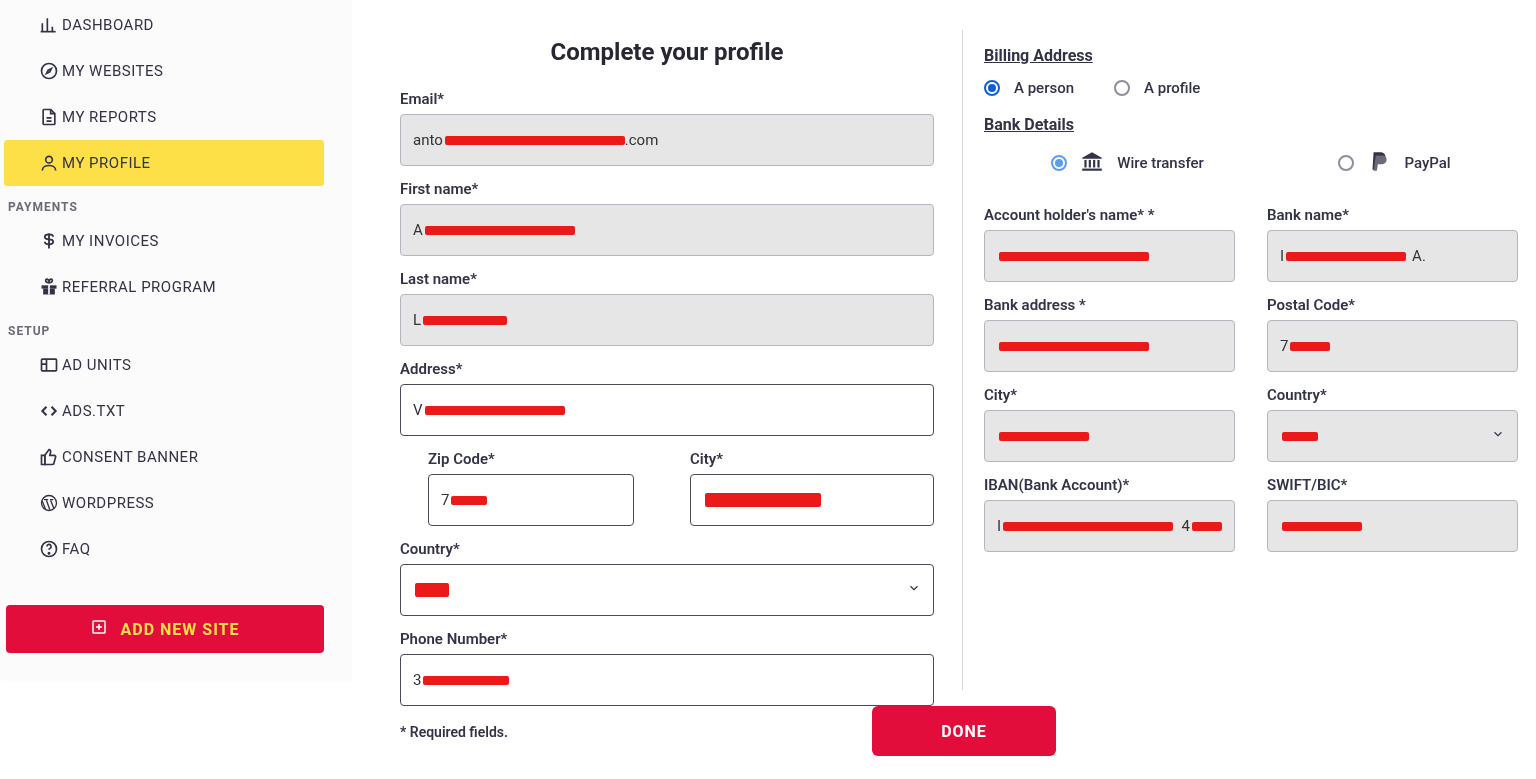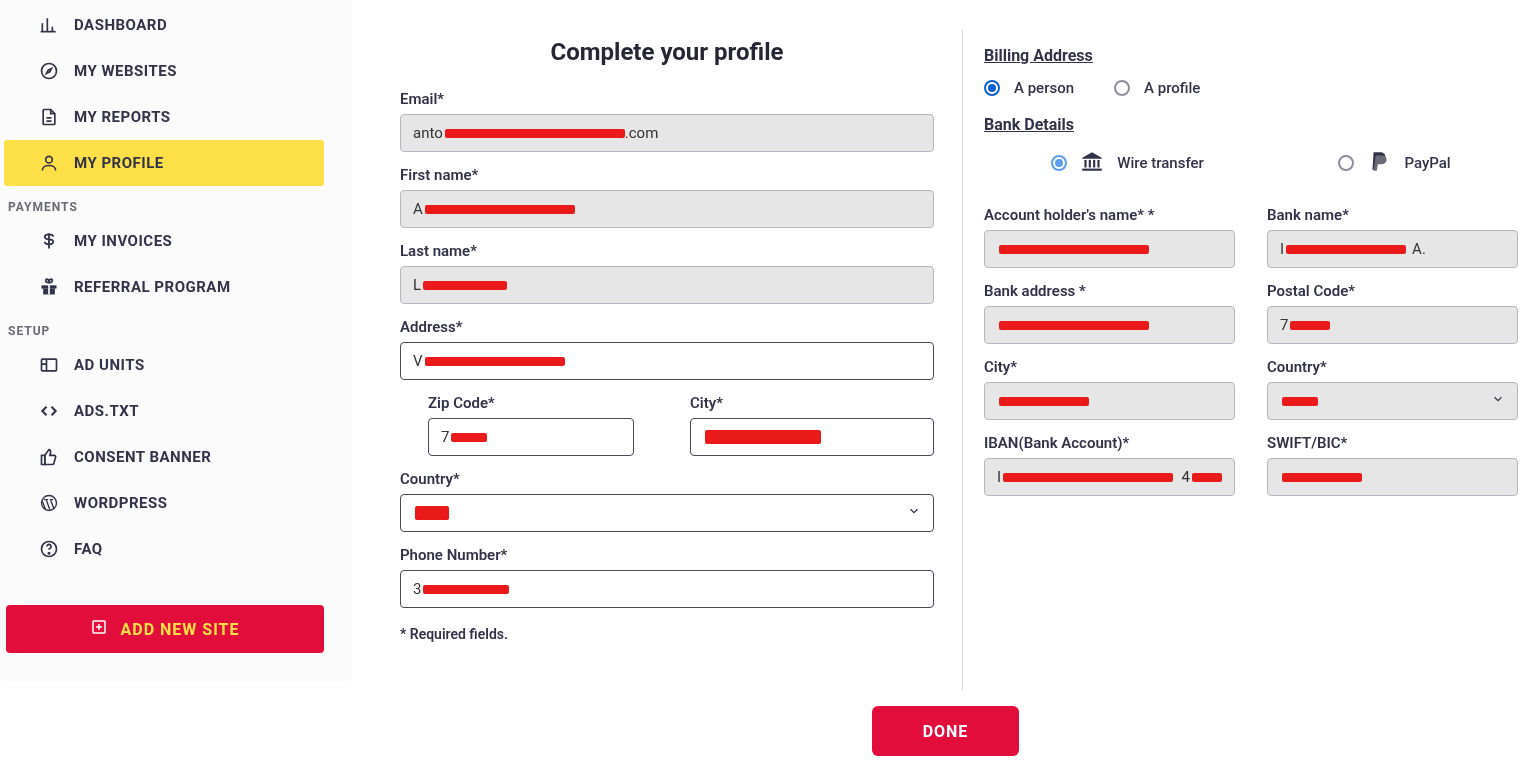--- a/index.html
+++ b/index.html
@@ -1,40 +1,40 @@
 <!DOCTYPE html>
 <html><head>
 <meta charset="utf-8">
 <style>
   * { box-sizing: border-box; margin: 0; padding: 0; font-family: -apple-system, BlinkMacSystemFont, "Segoe UI", Roboto, "Helvetica Neue", Arial, sans-serif; }
   body { background:#fff; width:1536px; height:779px; overflow:hidden; color:#2e2e3a; }
 
   
   .sidebar { position:absolute; left:0; top:0; width:352px; height:679px; background:#fbfbfb; box-shadow: 2px 0 6px rgba(0,0,0,0.04); padding-top:2px; }
-  .side-item { display:flex; align-items:center; gap:14px; height:46px; padding-left:38px; font-size:15px; font-weight:700; letter-spacing:0.5px; color:#323248; cursor:pointer; border-radius:3px; }
+  .side-item { display:flex; align-items:center; gap:2px; height:46px; padding-left:38px; font-size:15px; font-weight:400; letter-spacing:0.5px; color:#323248; cursor:pointer; border-radius:3px; }
   .side-item.active { background:#fde047; margin:0 28px 0 4px; padding-left:34px; }
   .side-header { padding:14px 0 4px 8px; font-size:12px; font-weight:700; letter-spacing:1px; color:#6b6b78; }
   .side-icon { width:22px; height:22px; display:inline-flex; align-items:center; justify-content:center; color:#323248; flex:none; }
   .side-icon svg { width:20px; height:20px; }
 
   .add-site-btn { position:absolute; left:6px; bottom:26px; width:318px; height:48px; background:#e30d3c; color:#fde047; display:flex; align-items:center; justify-content:center; gap:12px; font-size:16px; font-weight:700; letter-spacing:1px; border-radius:4px; cursor:pointer; }
   .add-site-btn svg { width:18px; height:18px; }
 
   
   .main { position:absolute; left:352px; top:0; right:0; bottom:0; background:#fff; }
   .col-left { position:absolute; left:48px; top:38px; width:534px; }
   .col-right { position:absolute; left:632px; top:38px; width:534px; }
   .vline { position:absolute; left:610px; top:30px; width:1px; height:660px; background:#d8d8de; }
 
   h2.title { font-size:24px; font-weight:700; color:#262634; text-align:center; margin-bottom:24px; }
 
   .flabel { font-size:15px; font-weight:600; color:#323248; margin:14px 0 6px; }
   .sublabel { font-size:16px; font-weight:700; color:#323248; text-decoration:underline; margin:8px 0 14px; }
 
-  .input { width:100%; height:38px; border:1px solid #4a4a58; border-radius:4px; padding:6px 12px; font-size:15px; background:#fff; color:#333; display:flex; align-items:center; overflow:hidden; }
+  .input { width:100%; height:52px; border:1px solid #4a4a58; border-radius:4px; padding:6px 12px; font-size:15px; background:#fff; color:#333; display:flex; align-items:center; overflow:hidden; }
   .input.readonly { background:#e6e6e6; border:1px solid #b5b5be; }
   .small-row { display:flex; gap:28px; }
   .small-row > div { flex:1; min-width:0;margin-left:28px; }
   .zip-wrap { flex:0 0 206px !important; }
 
   .select { position:relative; }
   .select .chev { position:absolute; right:12px; top:50%; transform:translateY(-50%); color:#323248; pointer-events:none; }
   .select .chev svg { width:14px; height:14px; }
 
   .req-note { margin-top:18px; font-size:14px; font-weight:600; color:#323248; }
@@ -51,21 +51,21 @@
   .radio.lightblue.selected { border-color:#5b9df0; }
   .radio.lightblue.selected::after { background:#5b9df0; }
 
   .method-row { display:flex; align-items:center; justify-content:space-around; margin:4px 0 14px; }
   .method-opt { display:flex; align-items:center; gap:12px; font-size:15px; font-weight:500; color:#323248; cursor:pointer; }
   .method-opt svg { width:26px; height:26px; }
   .method-opt .pp svg { width:26px; height:26px; }
 
   .grid2 { display:grid; grid-template-columns:1fr 1fr; column-gap:32px; }
 
-  .done-btn { position:absolute; left:520px; top:706px; width:147px; height:50px; background:#e30d3c; color:#fff; border-radius:6px; display:flex; align-items:center; justify-content:center; font-size:16px; font-weight:700; letter-spacing:1px; cursor:pointer; }
+  .done-btn { position:absolute; left:520px; top:706px; width:184px; height:50px; background:#e30d3c; color:#fff; border-radius:6px; display:flex; align-items:center; justify-content:center; font-size:16px; font-weight:700; letter-spacing:1px; cursor:pointer; }
 </style>
 </head>
 <body>
 
 <div class="sidebar">
 
   <div class="side-item">
     <span class="side-icon">
       <svg viewBox="0 0 24 24" fill="none" stroke="currentColor" stroke-width="2">
           <path d="M4 20V10M10 20V4M16 20V14"></path>

